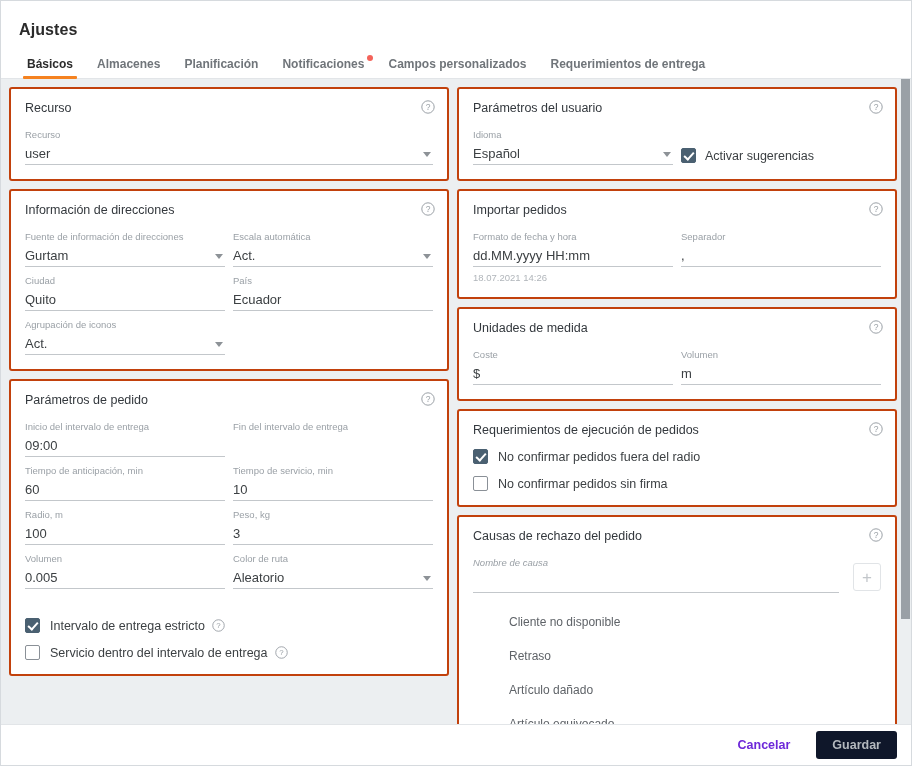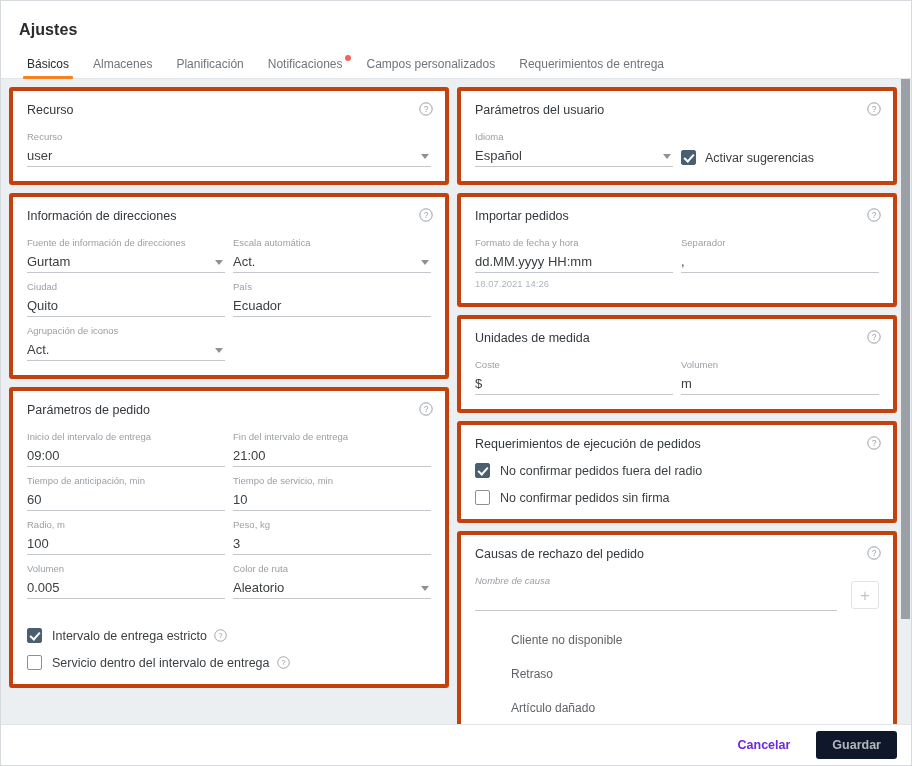--- a/index.html
+++ b/index.html
@@ -38,20 +38,21 @@
     height: 28px;
   }
   .tab {
     position: relative;
     font-size: 12px;
     color: #70757a;
     padding: 0 12px 7px 12px;
     cursor: pointer;
     white-space: nowrap;
     line-height: 14px;
+    font-weight: bold;
   }
   .tab.active {
     color: #2b2b2b;
   }
   .tab.active::after {
     content: "";
     position: absolute;
     left: 8px; right: 8px; bottom: -1px;
     height: 3px;
     background: #f58220;
@@ -81,21 +82,21 @@
   .col {
     flex: 1 1 0;
     display: flex;
     flex-direction: column;
     gap: 8px;
     min-width: 0;
   }
 
   .card {
     background: #ffffff;
-    border: 4px solid #c2410c;
+    border: 2px solid #c2410c;
     border-radius: 3px;
     padding: 12px 14px 14px 14px;
     position: relative;
   }
   .card-title {
     font-size: 12.5px;
     color: #33383d;
     margin-bottom: 6px;
     padding-right: 22px;
   }
@@ -394,23 +395,20 @@
           </span>
           <div class="row">
             <div class="field">
               <div class="field-label">Inicio del intervalo de entrega</div>
               <div class="field-input">
                 <span class="field-value">09:00</span>
               </div>
             </div>
             <div class="field">
               <div class="field-label">Fin del intervalo de entrega</div>
-              <div class="field-input">
-                <span class="field-value">21:00</span>
-              </div>
             </div>
           </div>
           <div class="row">
             <div class="field">
               <div class="field-label">Tiempo de anticipación, min</div>
               <div class="field-input">
                 <span class="field-value">60</span>
               </div>
             </div>
             <div class="field">

